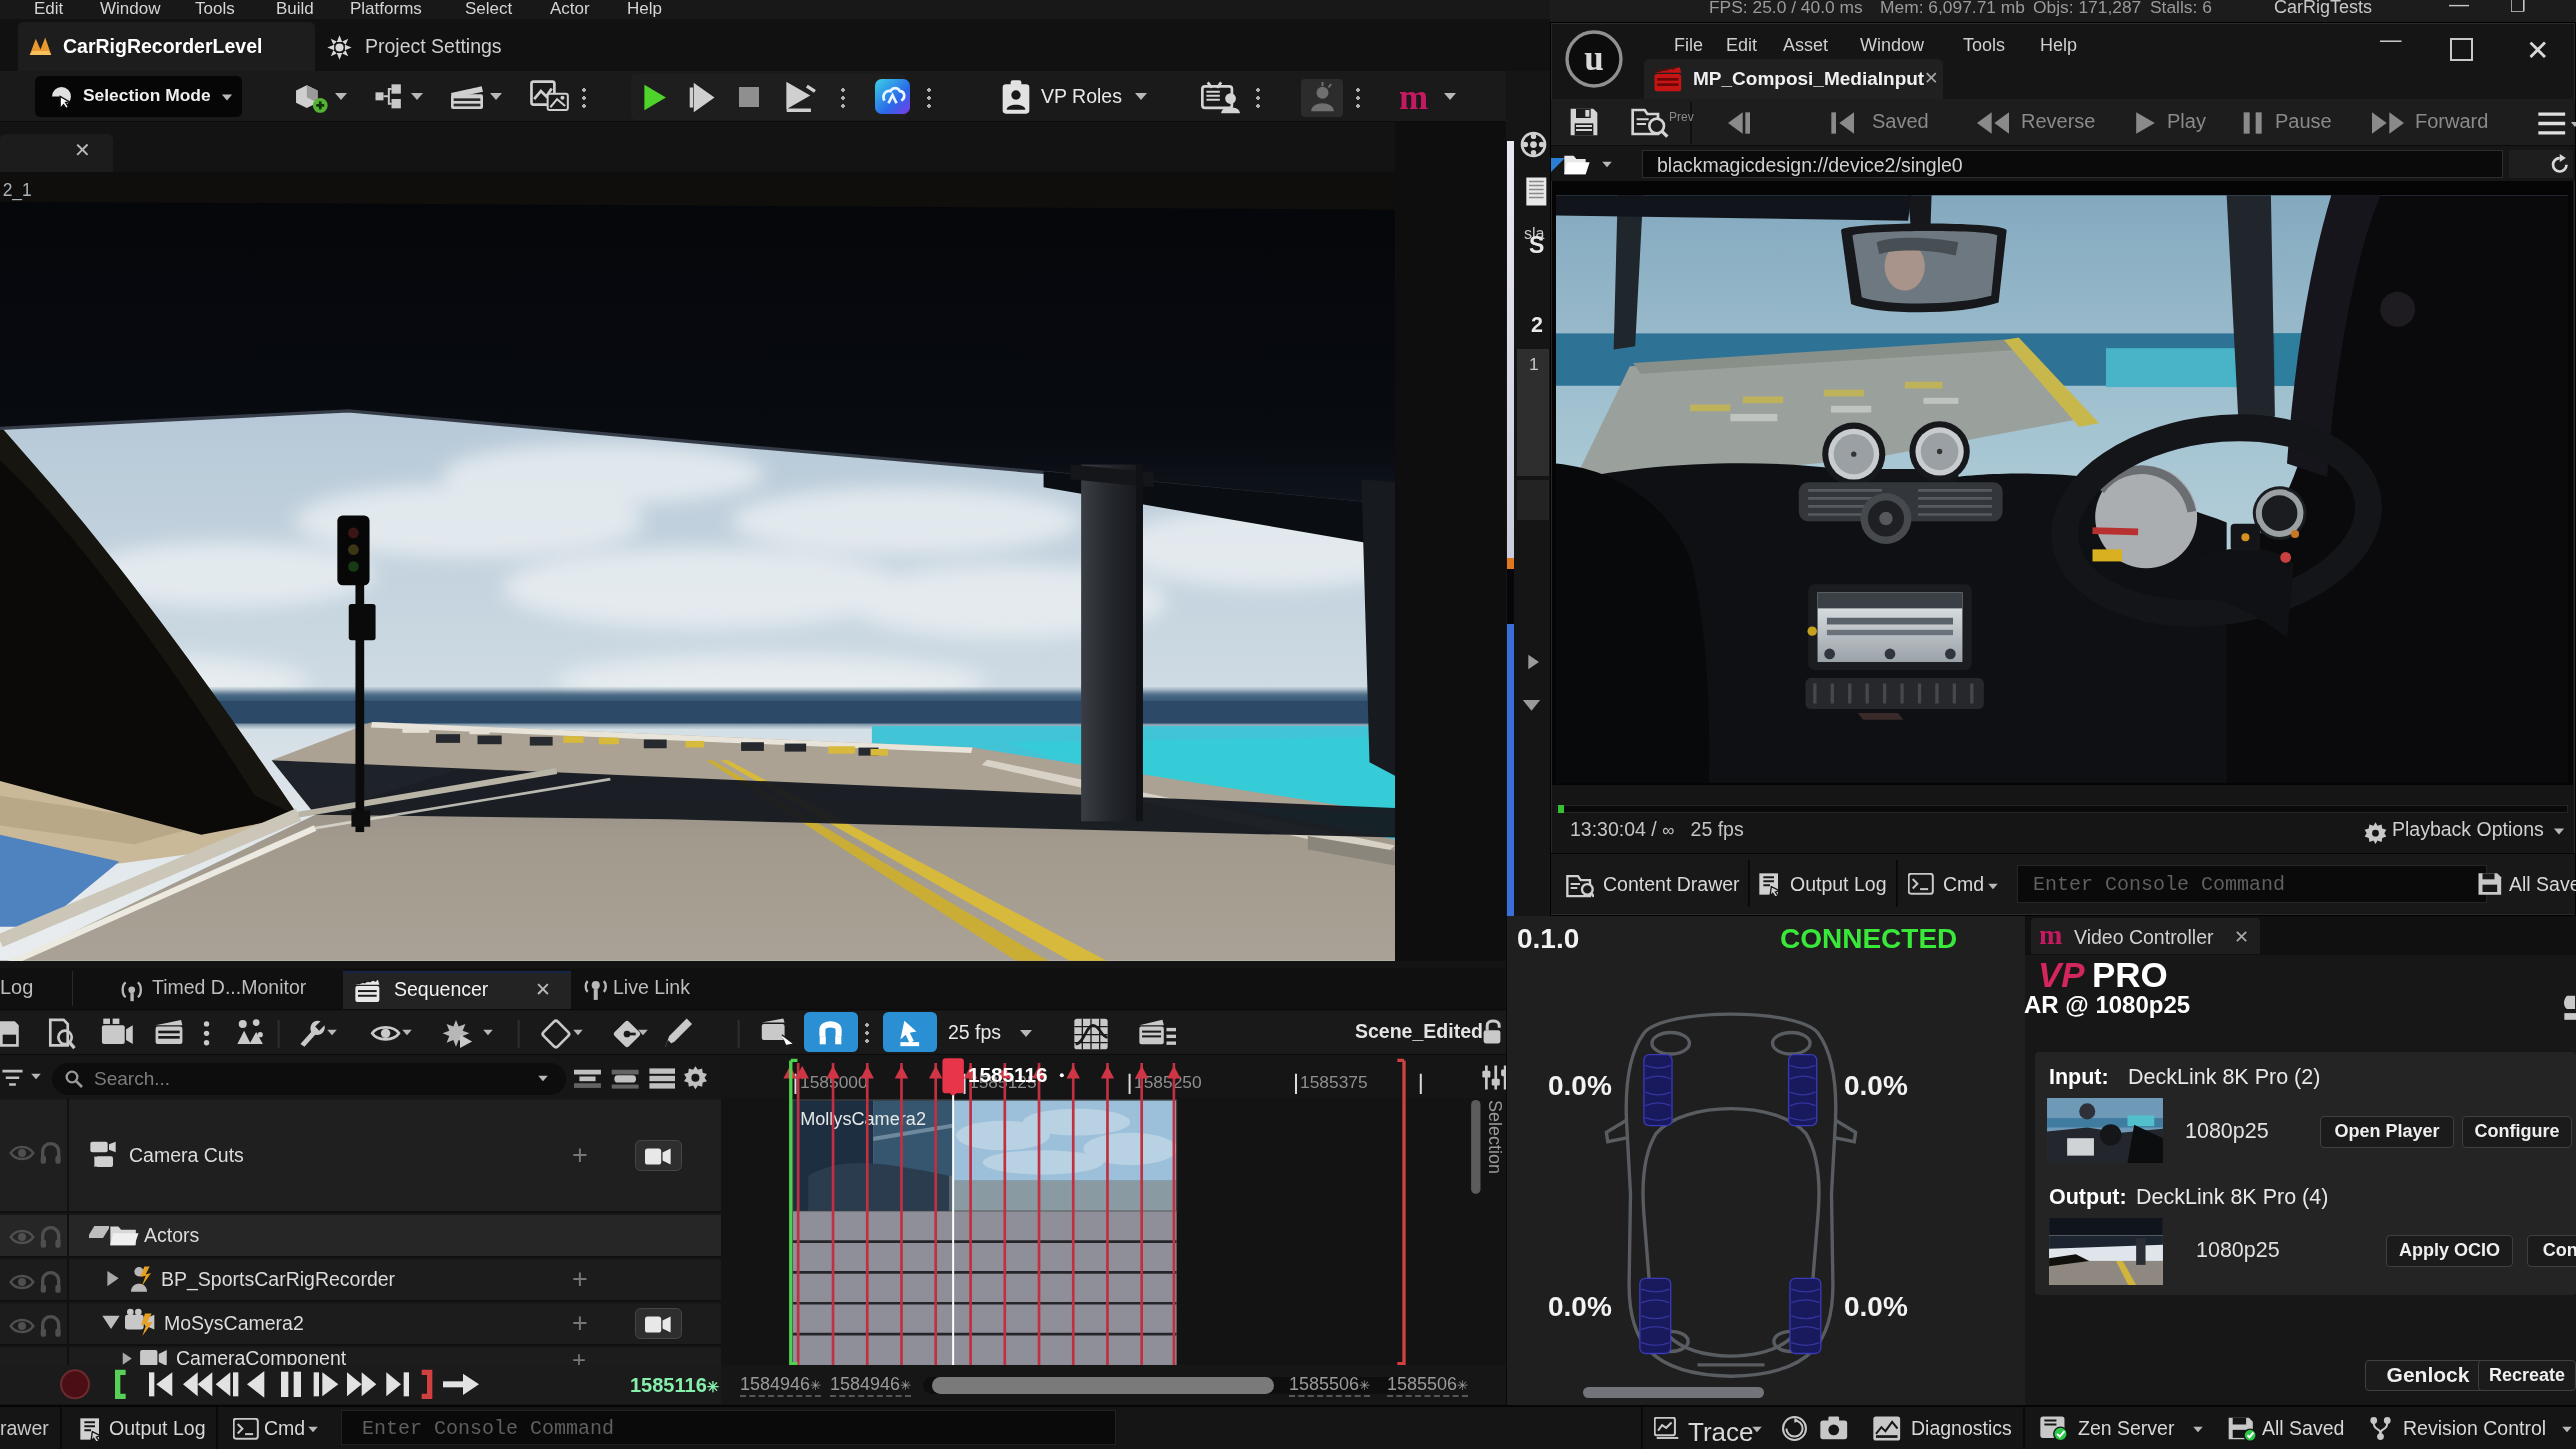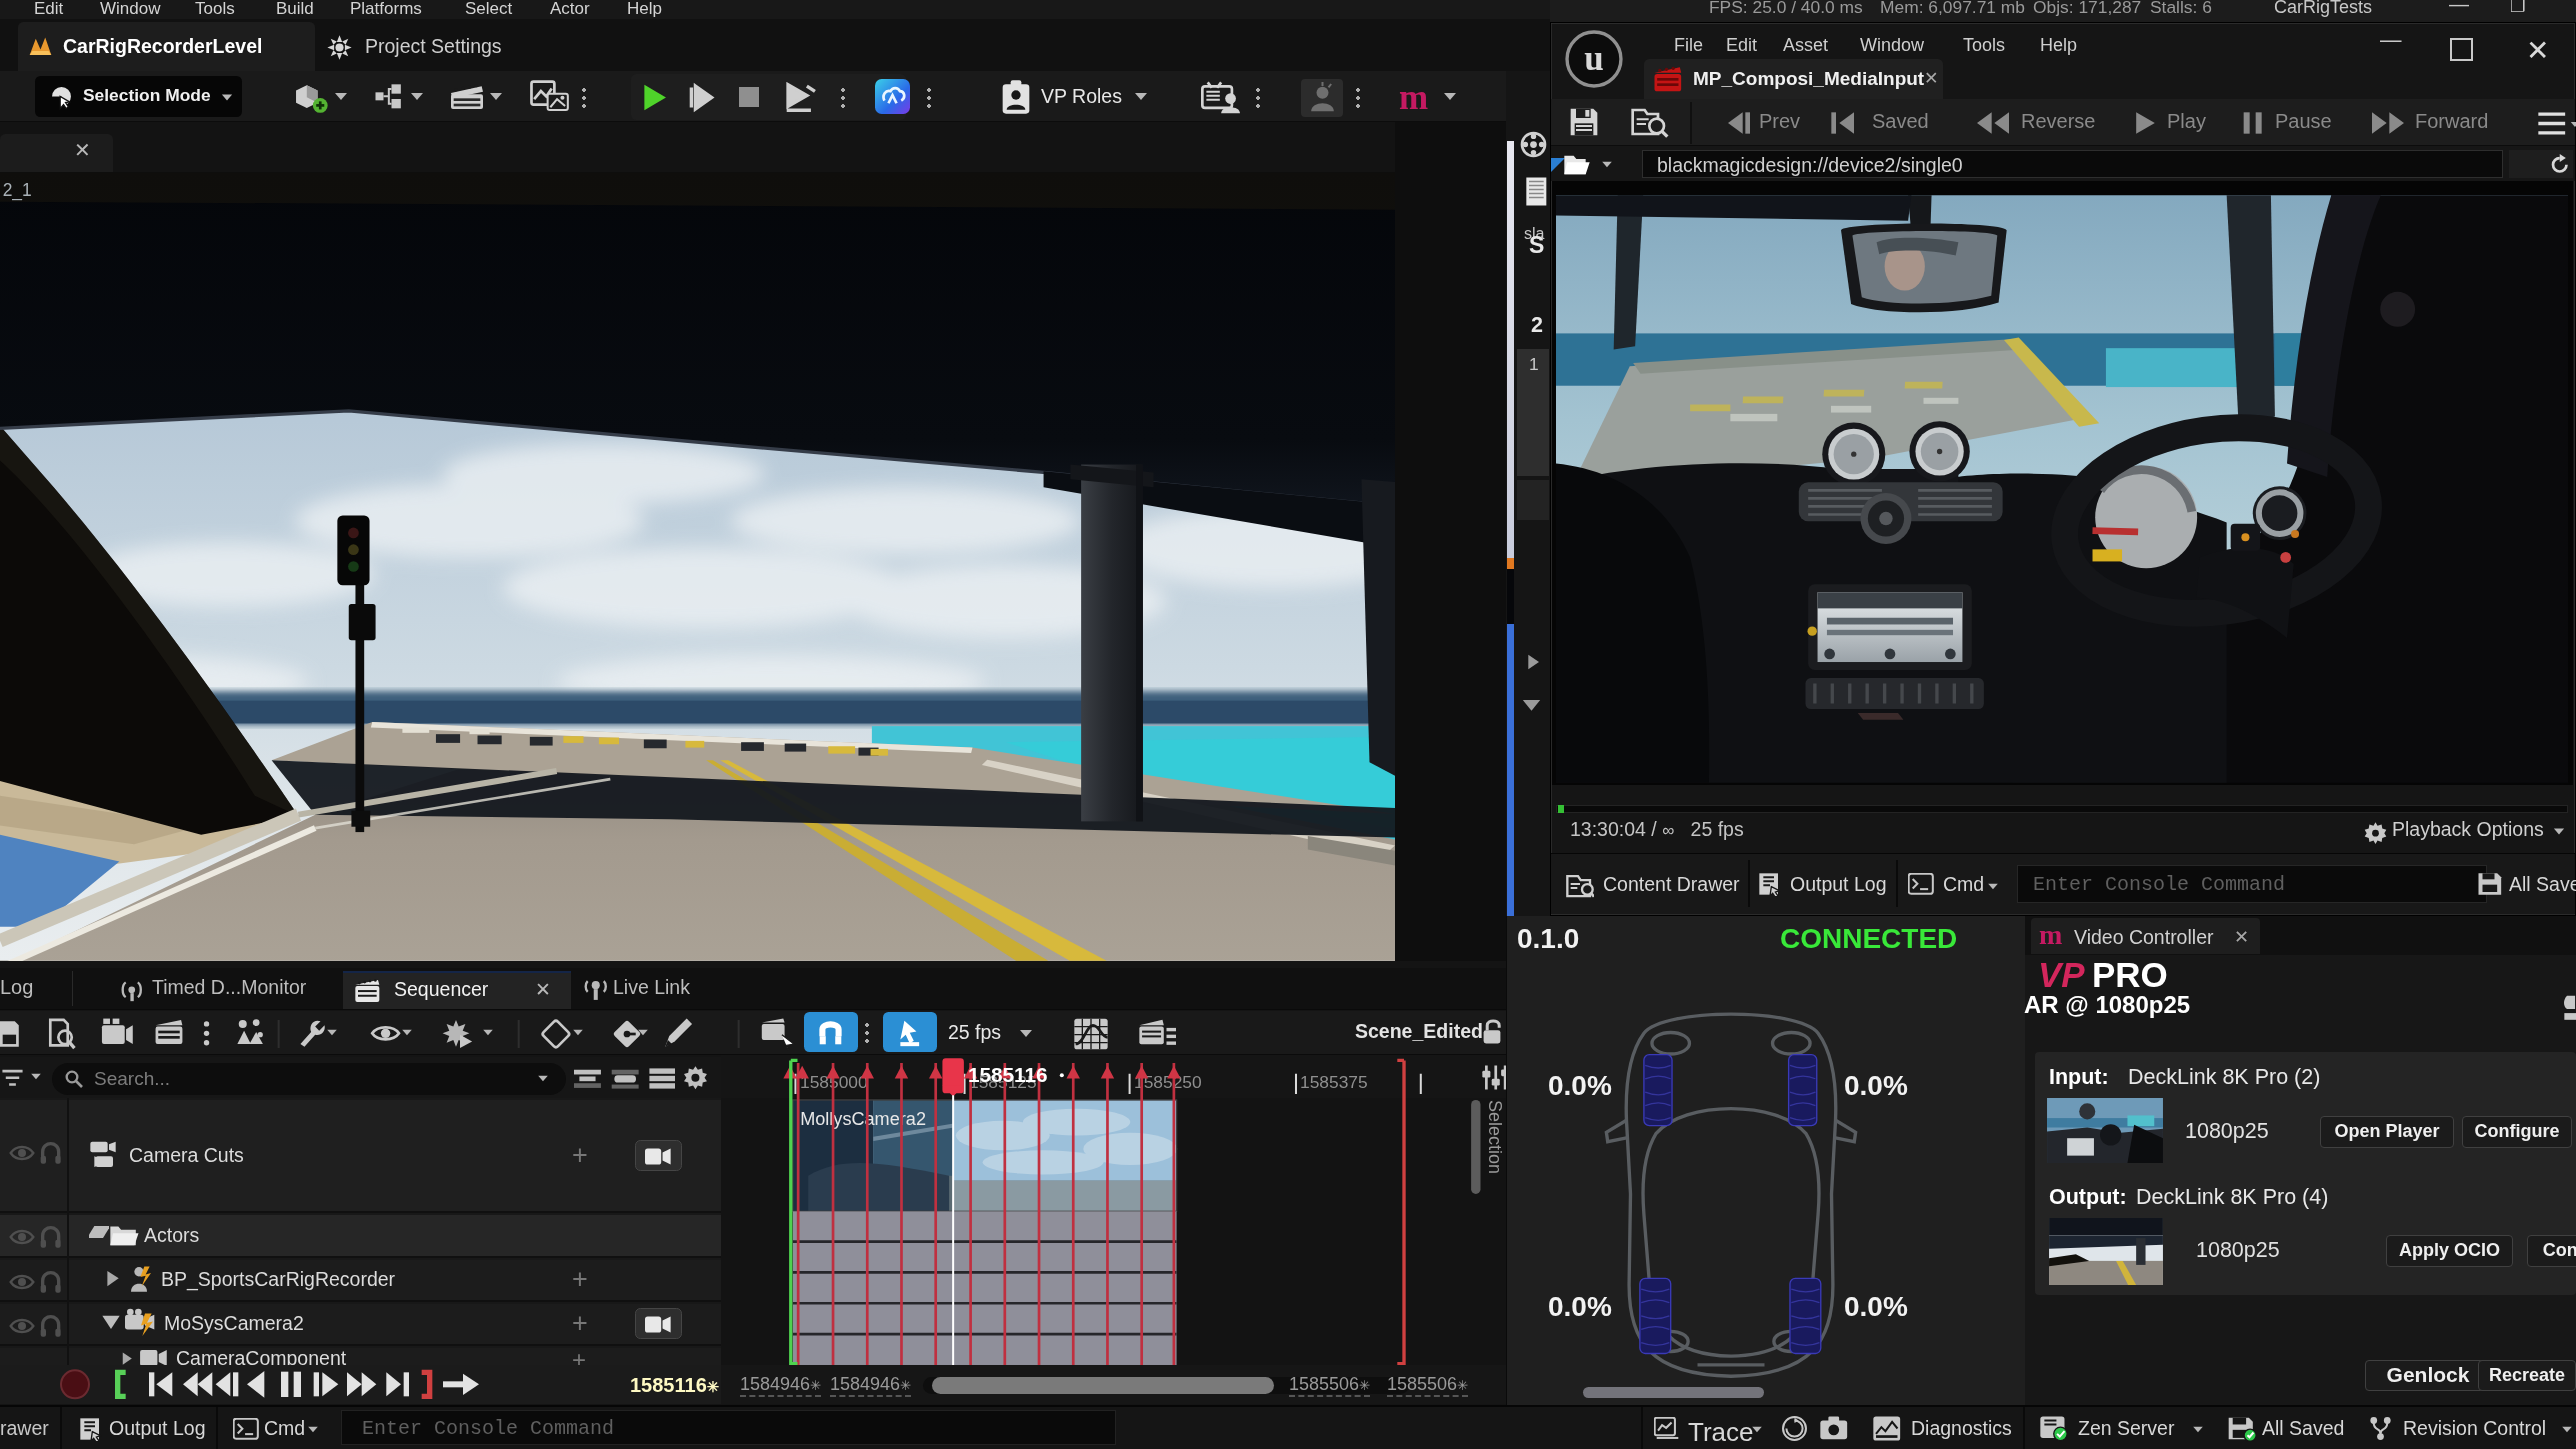--- a/index.html
+++ b/index.html
@@ -690,21 +690,21 @@
       <path d="M481 8 L505 26 L481 44 Z"></path>
 <path d="M518 8 L540 26 L518 44 Z"></path>
       <path d="M540 8 L562 26 L540 44 Z"></path>
 <path d="M577 8 L599 26 L577 44 Z"></path>
       <rect x="603" y="8" width="8" height="36"></rect>
 </g>
 <path d="M630 8 H642 V44 H630" stroke="#d04040" stroke-width="8" fill="none"></path>
 <path d="M662 26 H700" stroke="#e2e2e2" stroke-width="9"></path>
     <path d="M692 10 L716 26 L692 42 Z" fill="#e2e2e2"></path>
 </svg>
-<div class="a b" style="left:630px;top:1374px;font-size:20px;color:#fef9c3">1585116<span style="font-size:14.8px">✳</span></div>
+<div class="a b" style="left:630px;top:1374px;font-size:20px;color:#86efac">1585116<span style="font-size:14.8px">✳</span></div>
 
 <div class="a" style="left:1506px;top:916px;width:519px;height:490px;background:#1f1f1f;border-left:1.3px solid #0a0a0a"></div>
 <div class="a b" style="left:1517px;top:923px;font-size:28px;color:#f2f2f2">0.1.0</div>
 <div class="a b" style="left:1780px;top:923px;font-size:28px;color:#39e839">CONNECTED</div>
 <svg class="a" style="left:1597px;top:993px" width="268" height="402" viewBox="0 0 400 600">
 <g fill="none" stroke="#595d61" stroke-width="5">
 <path d="M70 60 C100 22 300 22 330 60 C352 90 358 140 356 190 L350 300 L352 430 C354 520 320 570 200 572 C80 570 46 520 48 430 L50 300 L44 190 C42 140 48 90 70 60 Z"></path>
 <path d="M88 210 C130 160 270 160 312 210 C330 240 334 280 330 330 L322 430 C318 500 290 540 200 542 C110 540 82 500 78 430 L70 330 C66 280 70 240 88 210 Z"></path>
 <ellipse cx="110" cy="75" rx="28" ry="16"></ellipse>
       <ellipse cx="290" cy="75" rx="28" ry="16"></ellipse>
@@ -902,21 +902,21 @@
     <path d="M2 6 L20 6 L24 12 L40 12 L40 42 L2 42 Z" fill="none" stroke="#d4d4d4" stroke-width="4"></path>
     <path d="M8 20 h18 M8 27 h14" stroke="#d4d4d4" stroke-width="3"></path>
     <circle cx="38" cy="30" r="11" fill="#1d1d1d" stroke="#d4d4d4" stroke-width="4"></circle>
     <path d="M46 38 L54 46" stroke="#d4d4d4" stroke-width="5"></path>
   </svg>
 <div class="a" style="left:1690px;top:102px;width:2px;height:42px;background:#101010"></div>
 <svg class="a" style="left:1724px;top:111px" width="28" height="24" viewBox="0 0 42 36">
     <path d="M28 2 L6 18 L28 34 Z" fill="#8a8a8a"></path>
     <rect x="32" y="2" width="7" height="32" fill="#8a8a8a"></rect>
   </svg>
-<div class="a" style="left:1759px;top:110px;font-size:20px;color:#8a8a8a">Prev</div>
+<div class="a" style="left:1669px;top:110px;font-size:12px;color:#8a8a8a">Prev</div>
 <svg class="a" style="left:1830px;top:111px" width="32" height="24" viewBox="0 0 48 36">
     <rect x="2" y="2" width="7" height="32" fill="#8a8a8a"></rect>
     <path d="M36 2 L14 18 L36 34 Z" fill="#8a8a8a"></path>
   </svg>
 <div class="a" style="left:1872px;top:110px;font-size:20px;color:#8a8a8a">Saved</div>
 <svg class="a" style="left:1974px;top:111px" width="38" height="24" viewBox="0 0 56 36">
     <path d="M26 2 L4 18 L26 34 Z M52 2 L30 18 L52 34 Z" fill="#8a8a8a"></path>
   </svg>
 <div class="a" style="left:2021px;top:110px;font-size:20px;color:#8a8a8a">Reverse</div>
 <svg class="a" style="left:2132px;top:111px" width="27" height="24" viewBox="0 0 40 36">

